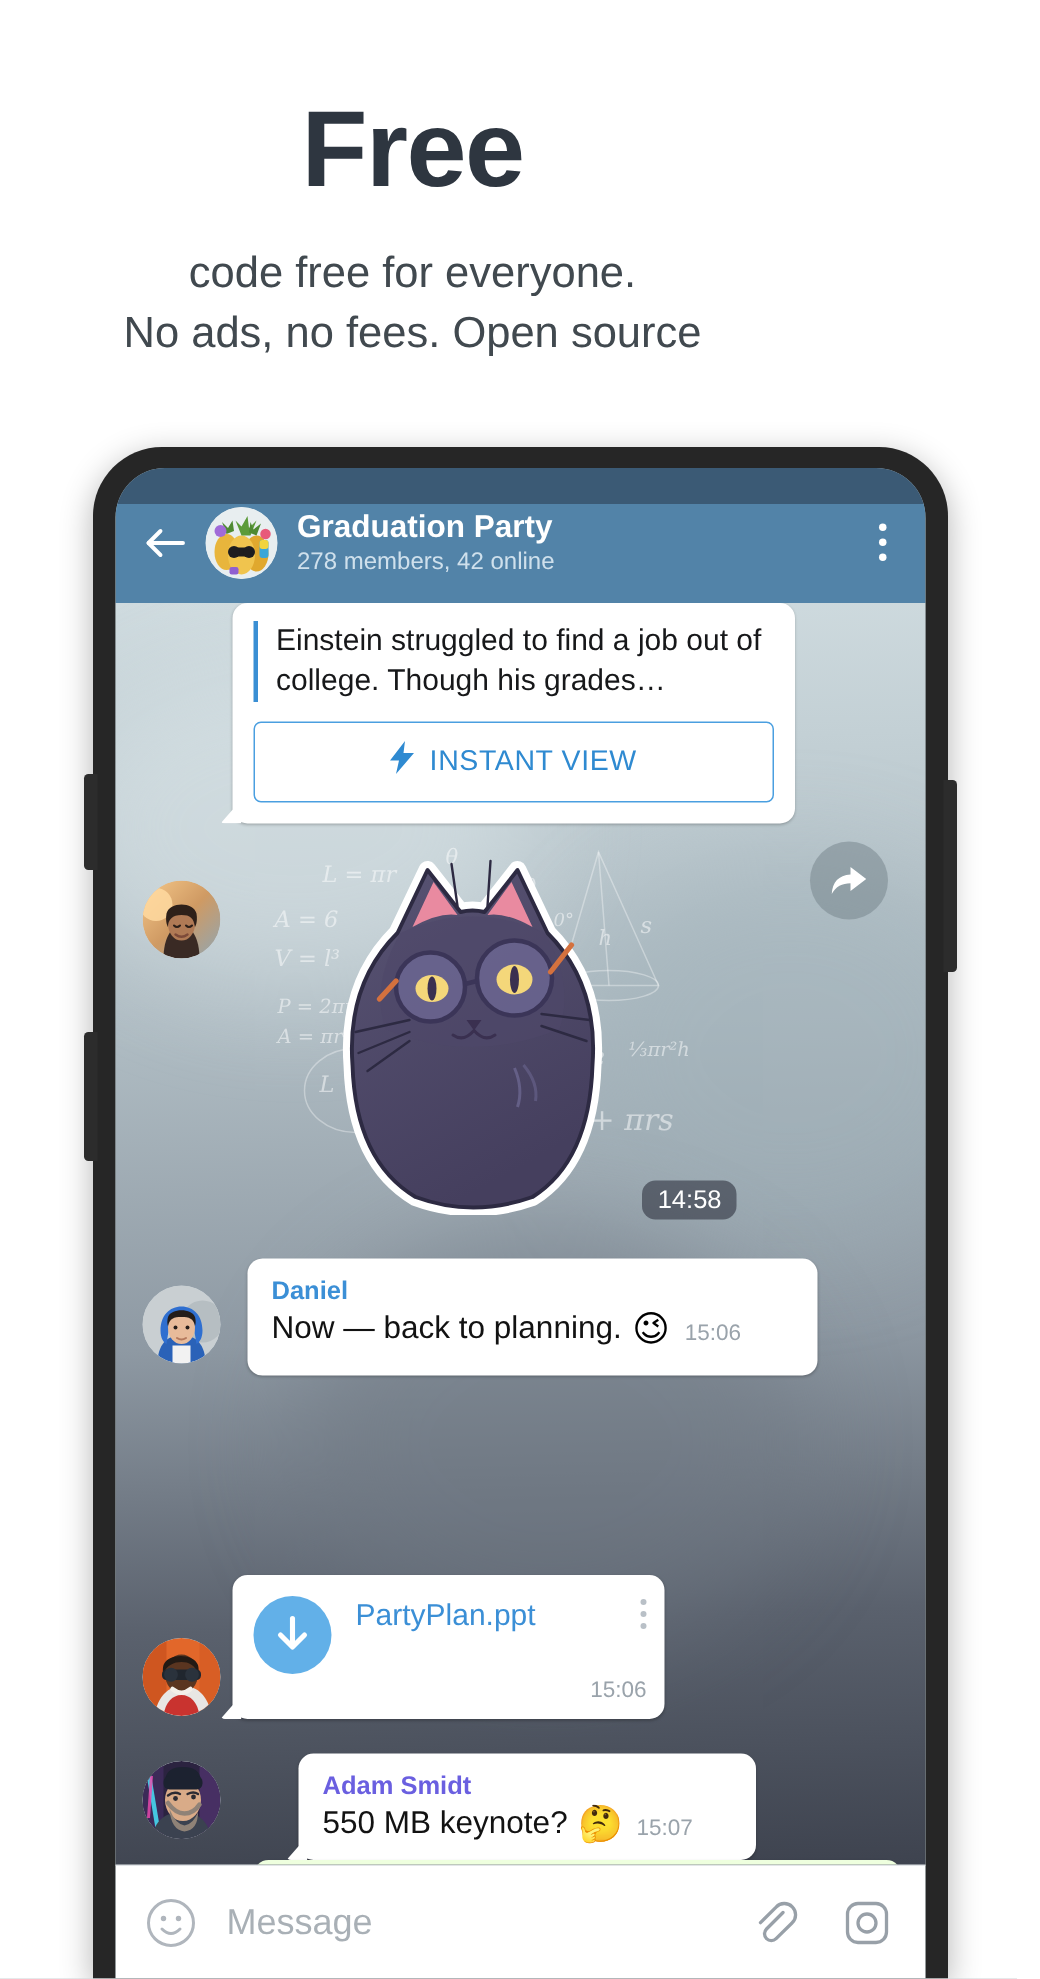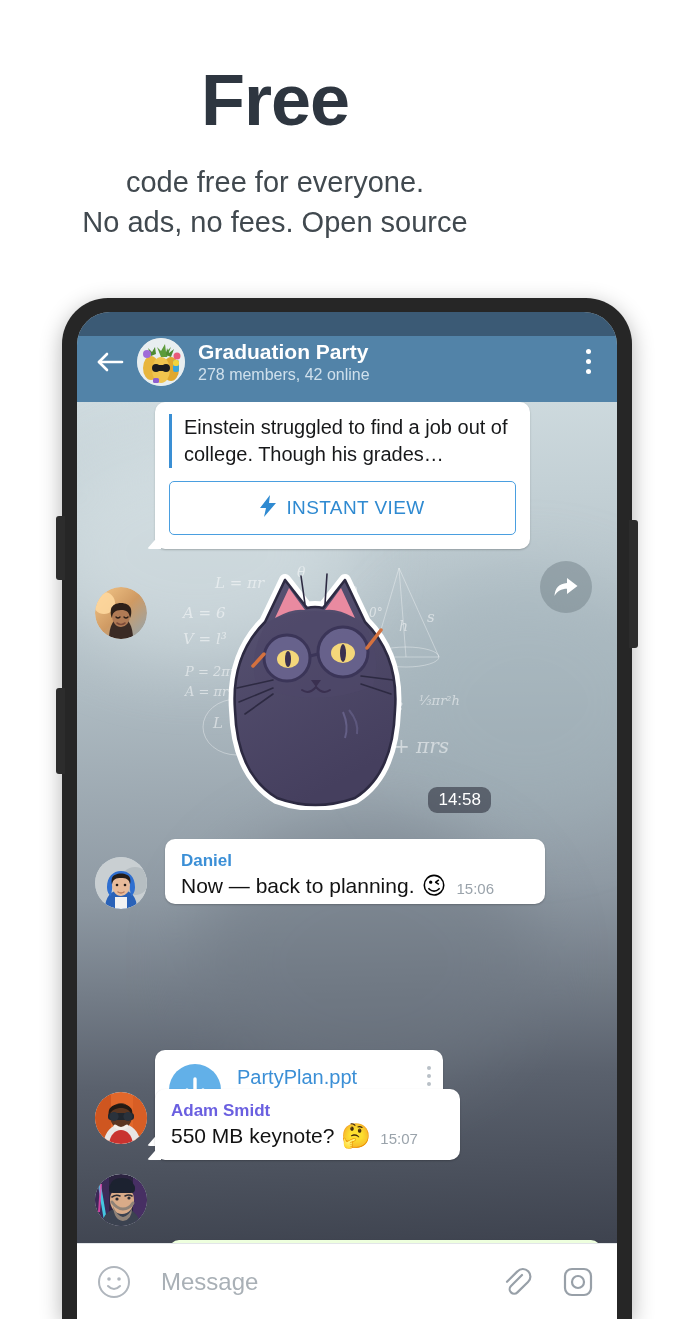--- a/index.html
+++ b/index.html
@@ -145,21 +145,21 @@
     clip-path:polygon(0 0,0 100%,100% 100%);
     border-bottom-right-radius:3px;
   }
 
   
   .input-bar{
     height:76px;background:#fff;display:flex;align-items:center;
     padding:0 20px 0 18px;box-sizing:border-box;
     border-top:1px solid #e2e5e8;
   }
-  .ib-placeholder{flex:1;margin-left:28px;font-size:24px;color:#a9b0b6;}
+  .ib-placeholder{flex:1;margin-left:18px;font-size:24px;color:#a9b0b6;}
   .ib-icon{width:38px;height:38px;flex:none;display:flex;align-items:center;justify-content:center;}
   .ib-icon + .ib-icon{margin-left:24px;}
 
   .emoji{font-family:"DejaVu Sans",sans-serif;}
 </style>
 </head>
 <body>
 
 <div class="page">
 
@@ -364,21 +364,21 @@
 
               <path d="M128 152 q6 14 2 26" stroke="#6b6690" stroke-width="2" fill="none" opacity=".8"></path>
               <path d="M134 150 q10 12 8 24" stroke="#6b6690" stroke-width="2" fill="none" opacity=".6"></path>
             </svg>
           </div>
 
           <div class="sticker-time">14:58</div>
         </div>
 
         <div class="msg" style="left:88px;top:437px;">
-          <div class="bubble" style="padding:11px 14px 4px 16px;box-sizing:border-box;width:380px;">
+          <div class="bubble" style="padding:11px 14px 17px 16px;box-sizing:border-box;width:380px;">
             <div class="sender" style="color:#3b8fd6;">Daniel</div>
             <div style="display:flex;align-items:flex-end;">
               <div class="msg-text">Now — back to planning.</div>
               <div class="emoji" style="font-size:24px;line-height:28px;margin-left:7px;">😉</div>
               <div class="time" style="margin-left:10px;padding-bottom:3px;">15:06</div>
             </div>
           </div>
         </div>
 
         <div class="avatar" style="left:18px;top:690px;">
@@ -447,21 +447,21 @@
               <rect x="14" y="10" width="26" height="9" rx="4" fill="#1c2230"></rect>
               <path d="M18 32q4 10 10 11 6-1 9-9 0 12-9 13-9-1-10-15z" fill="#8f8277"></path>
               <path d="M17 28q5 7 11 7t10-6" stroke="#8f8277" stroke-width="3" fill="none" stroke-linecap="round"></path>
               <circle cx="22" cy="25" r="1.6" fill="#2b2b33"></circle>
               <circle cx="34" cy="24" r="1.6" fill="#2b2b33"></circle>
               <path d="M17 23q4-3 8-1 M30 22q4-2 7 0" stroke="#2b2b33" stroke-width="1.6" fill="none" stroke-linecap="round"></path>
             </g>
           </svg>
         </div>
 
-        <div class="msg" style="left:78px;top:687px;">
+        <div class="msg" style="left:78px;top:767px;padding-left:44px;">
           <div class="bubble tail" style="padding:11px 14px 10px 16px;box-sizing:border-box;width:305px;">
             <div class="sender" style="color:#6a5fe0;">Adam Smidt</div>
             <div style="display:flex;align-items:flex-end;">
               <div class="msg-text">550 MB keynote?</div>
               <div class="emoji" style="font-size:24px;line-height:28px;margin-left:7px;">🤔</div>
               <div class="time" style="margin-left:9px;padding-bottom:3px;">15:07</div>
             </div>
           </div>
         </div>
 

